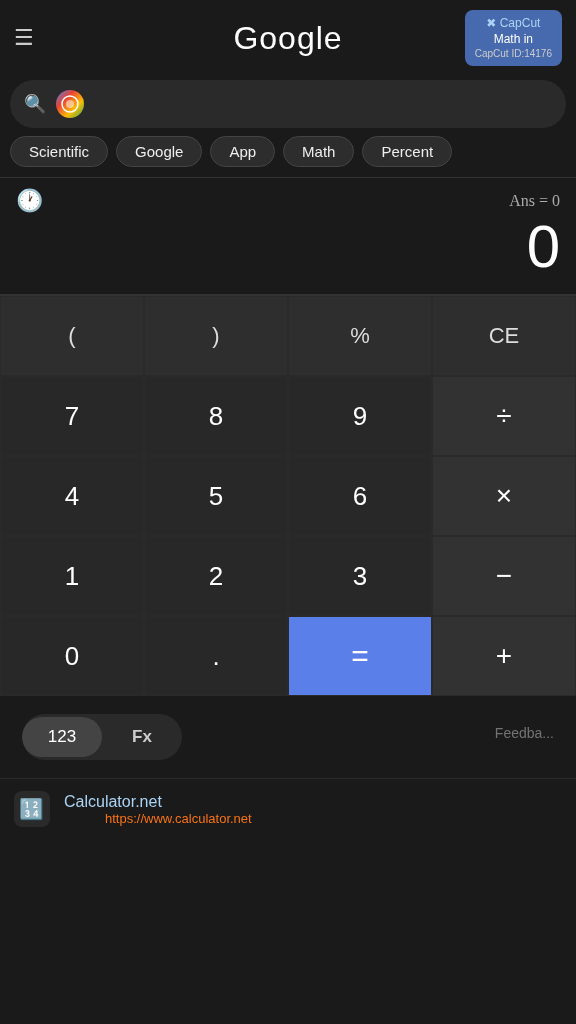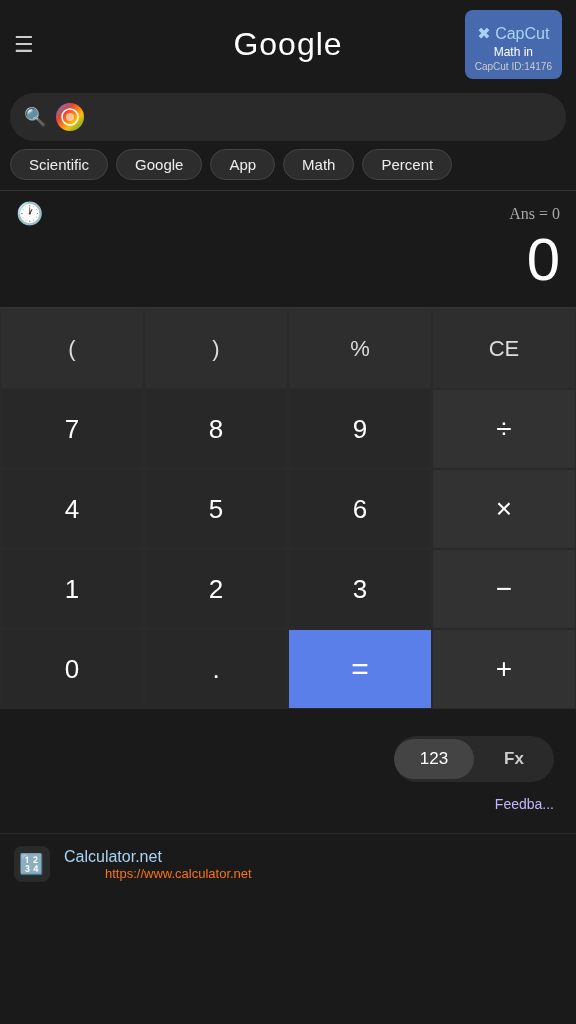--- a/index.html
+++ b/index.html
@@ -41,23 +41,22 @@
       border-radius: 8px;
       padding: 6px 10px;
       font-size: 12px;
       color: #fff;
       text-align: center;
       min-width: 80px;
       cursor: pointer;
       line-height: 1.3;
     }
     .header-signin .signin-logo {
-      font-size: 16px;
+      font-size: 12px;
       color: #aad4f5;
-      margin-top: 8px;
     }
 
     
     .search-bar {
       background: #2a2a2a;
       margin: 6px 10px 8px 10px;
       border-radius: 24px;
       display: flex;
       align-items: center;
       padding: 10px 14px;
@@ -222,21 +221,21 @@
     }
 
     
     .feedback-row {
       display: flex;
       justify-content: flex-end;
       padding: 0 14px 8px 14px;
     }
     .feedback-text {
       font-size: 14px;
-      color: #c4b5fd;
+      color: #737373;
       cursor: pointer;
       margin-left: 36px;
     }
 
     
     .bottom-link {
       display: flex;
       align-items: center;
       gap: 14px;
       padding: 12px 14px;
@@ -327,21 +326,21 @@
     <div class="calc-btn">1</div>
     <div class="calc-btn">2</div>
     <div class="calc-btn">3</div>
     <div class="calc-btn operator">−</div>
     <div class="calc-btn">0</div>
     <div class="calc-btn">.</div>
     <div class="calc-btn equals">=</div>
     <div class="calc-btn operator">+</div>
   </div>
 
-<div style="display:flex; align-items:flex-end; justify-content:space-between; background:#1a1a1a; padding: 13px 8px; flex-direction: column;">
+<div style="display:flex; align-items:center; justify-content:space-between; background:#1a1a1a; padding: 4px 8px;">
   <div class="calc-toggle" id="calc-toggle">
       <div class="toggle-option active">123</div>
       <div class="toggle-option">Fx</div>
     </div>
   <div class="feedback-row">
     <span class="feedback-text">Feedba...</span>
   </div>
 </div>
 
 <div class="bottom-link">

